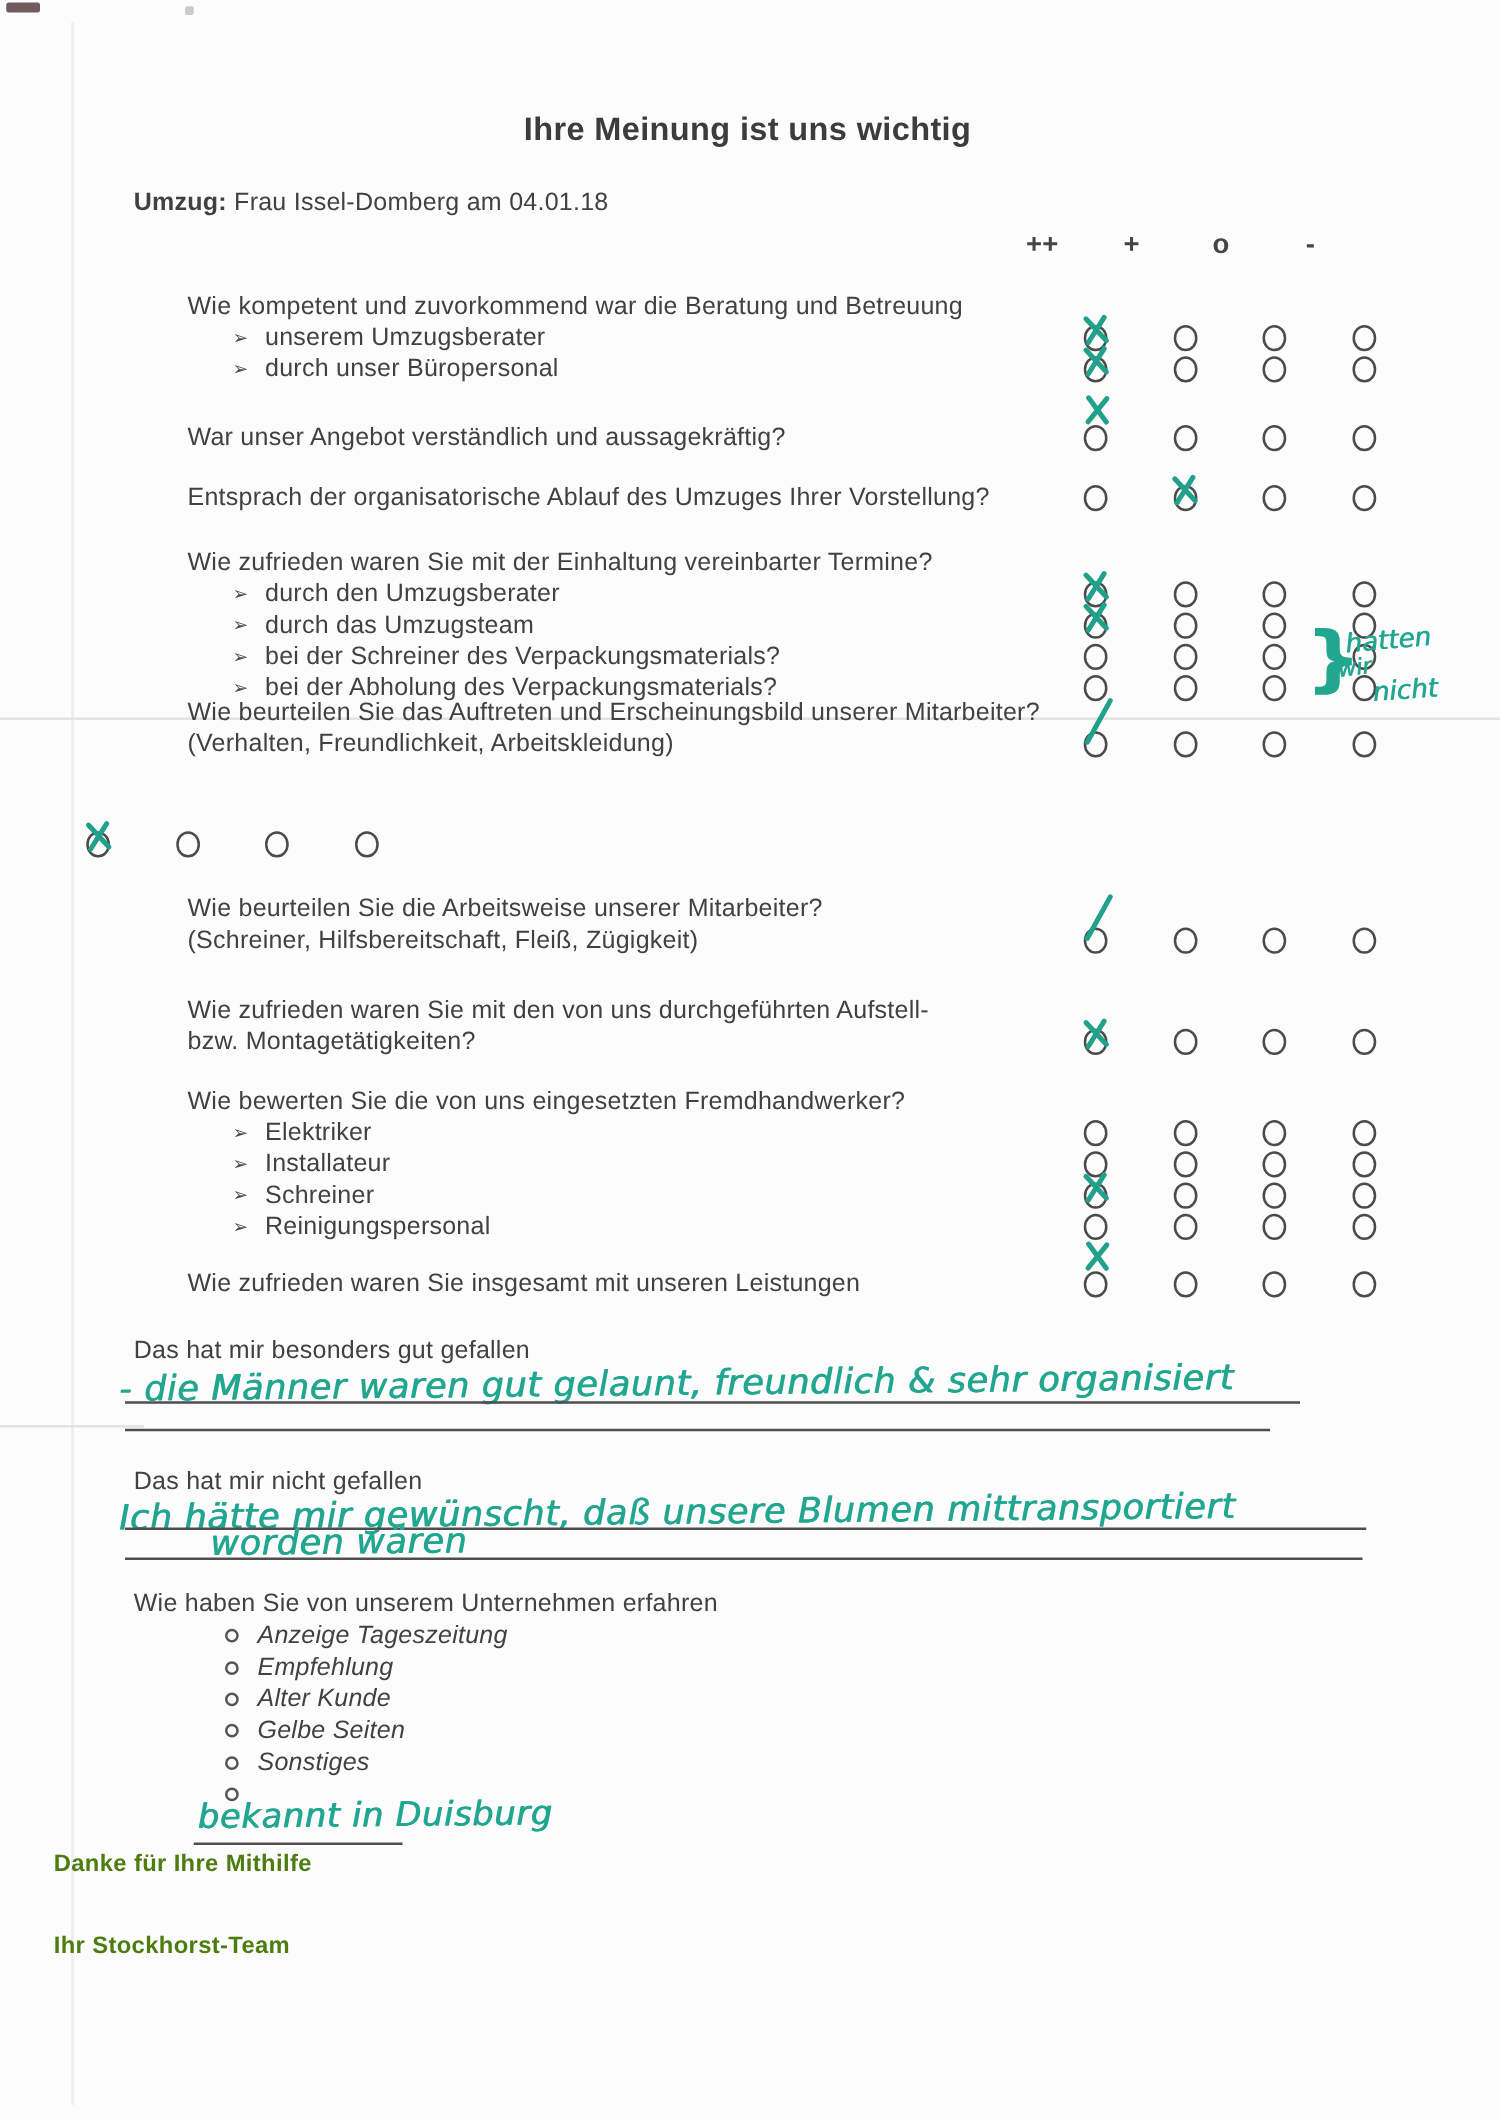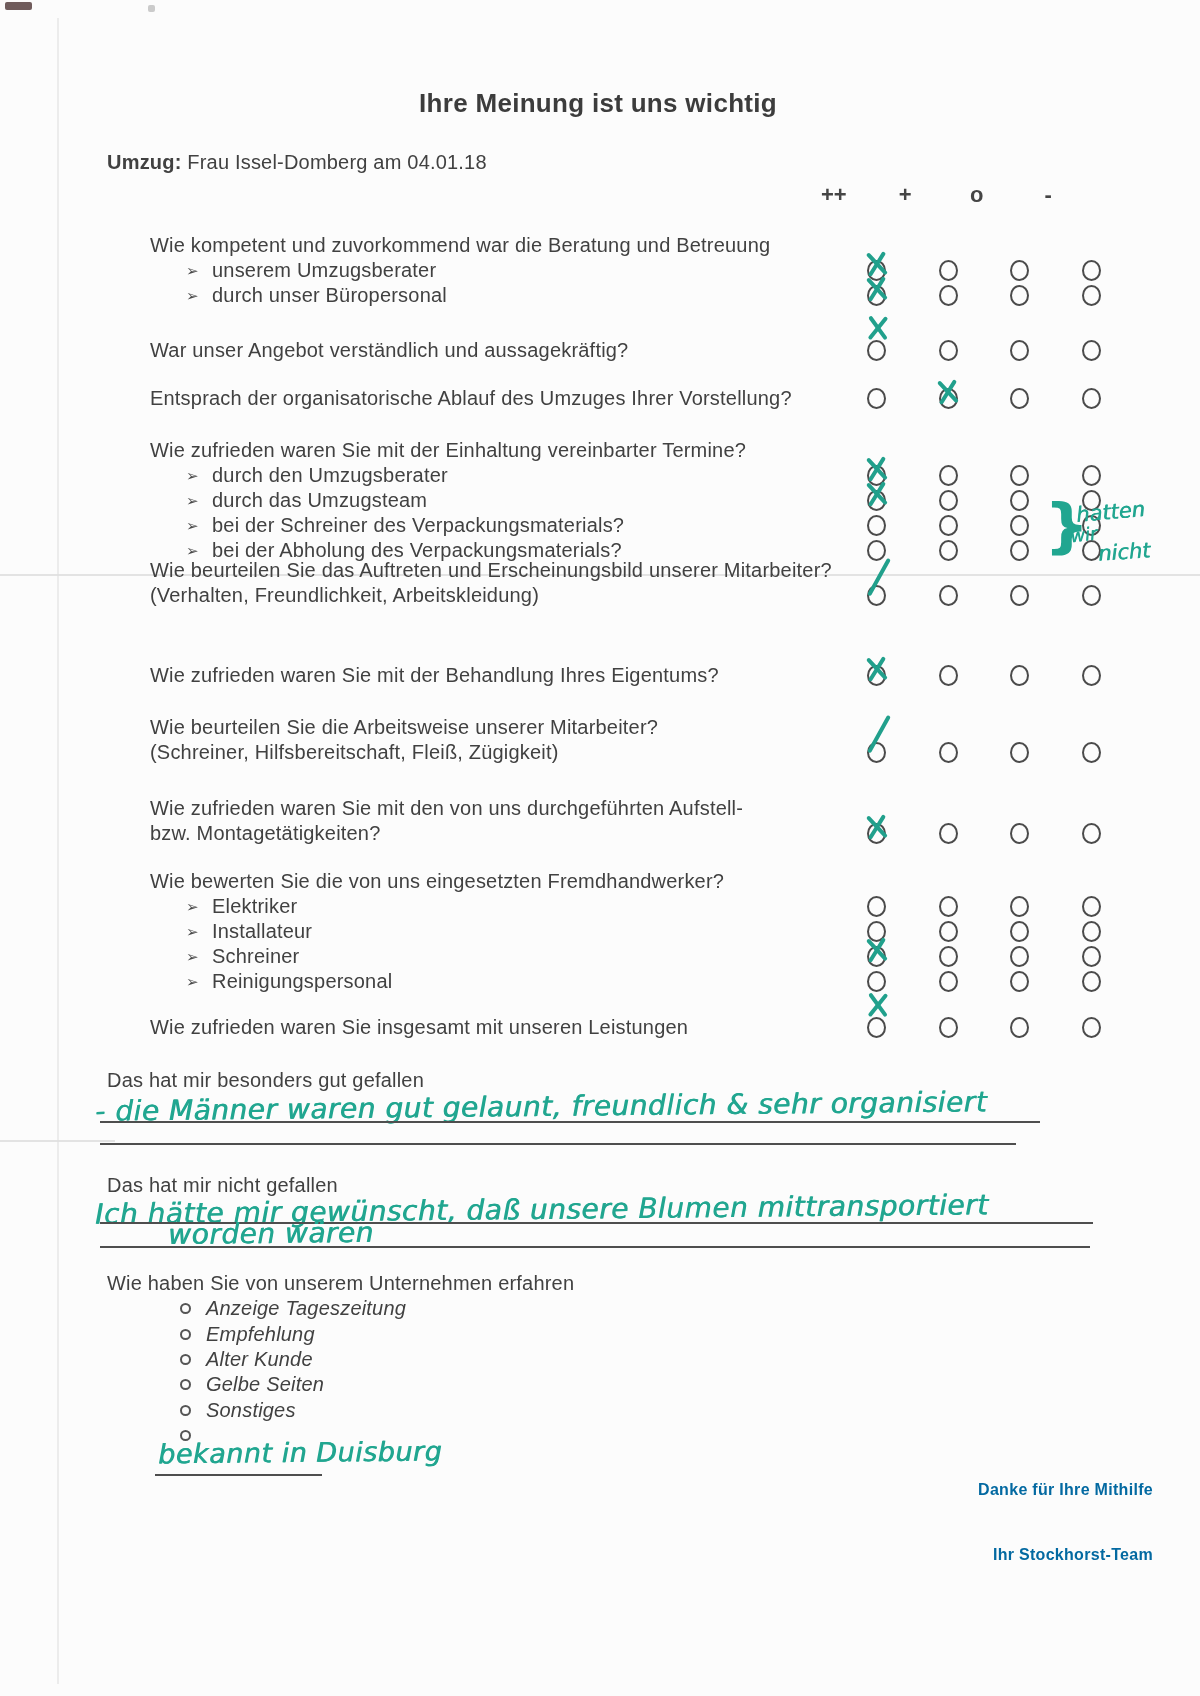--- a/index.html
+++ b/index.html
@@ -40,21 +40,21 @@
   
   #annot{position:absolute;left:1046px;top:452px;color:#21a690;}
   #annot .brace{position:absolute;left:0;top:40px;font-size:58px;font-weight:bold;
         font-family:"DejaVu Sans",sans-serif;transform:scaleX(1.1);}
   #annot span.w{position:absolute;font-family:"DejaVu Sans",sans-serif;font-style:italic;
         font-size:21px;text-shadow:.6px 0 0 currentColor;white-space:nowrap;}
   
   .optrow{display:flex;align-items:center;height:25.4px;margin-left:137px;}
   .obullet{width:7px;height:7px;border:2px solid #555;border-radius:50%;margin-right:15px;flex:0 0 auto;}
   .optrow .olabel{font-size:20px;letter-spacing:.2px;font-style:italic;}
-  .footerline{text-align:right;width:1110px;font-weight:bold;font-size:16px;color:#0369a1;letter-spacing:.3px;}
+  .footerline{text-align:left;width:1110px;font-weight:bold;font-size:19px;color:#4d7c0f;letter-spacing:.3px;}
   
   .fold{position:absolute;background:#e0e0e0;height:2px;opacity:.9;}
   #vscan{position:absolute;left:57px;top:18px;width:2px;height:1666px;background:#ececec;}
   #smudge1{position:absolute;left:5px;top:2px;width:27px;height:8px;background:#4c3333;opacity:.8;border-radius:2px;}
   #smudge2{position:absolute;left:148px;top:5px;width:7px;height:7px;background:#9a9a9a;opacity:.5;border-radius:2px;}
 </style>
 </head>
 <body>
 
 <div id="page">
@@ -277,21 +277,20 @@
           </span>
         <span class="cell">
             <i class="circle"></i>
           </span>
       </div>
     </div>
   </div>
 
   <div class="abs" style="top:663px">
     <div class="qrow">
-      <div class="qtext">Wie zufrieden waren Sie mit der Behandlung Ihres Eigentums?</div>
       <div class="cells">
         <span class="cell">
             <i class="circle"></i>
             <span class="xmark over"></span>
           </span>
         <span class="cell">
             <i class="circle"></i>
           </span>
         <span class="cell">
             <i class="circle"></i>

